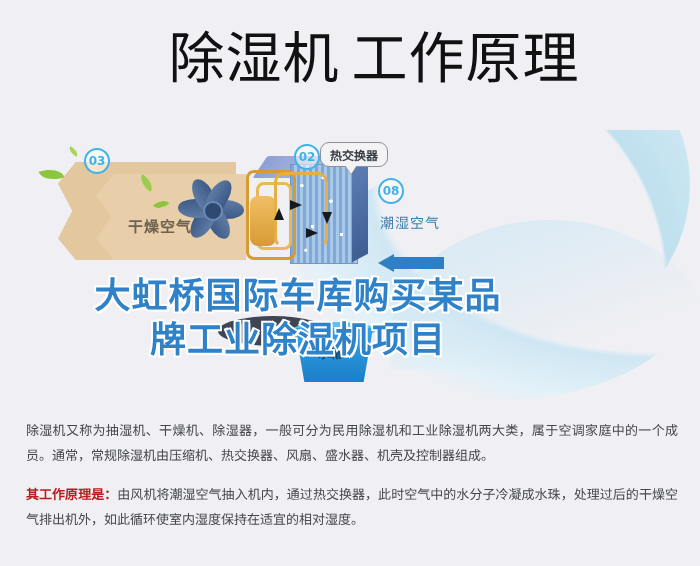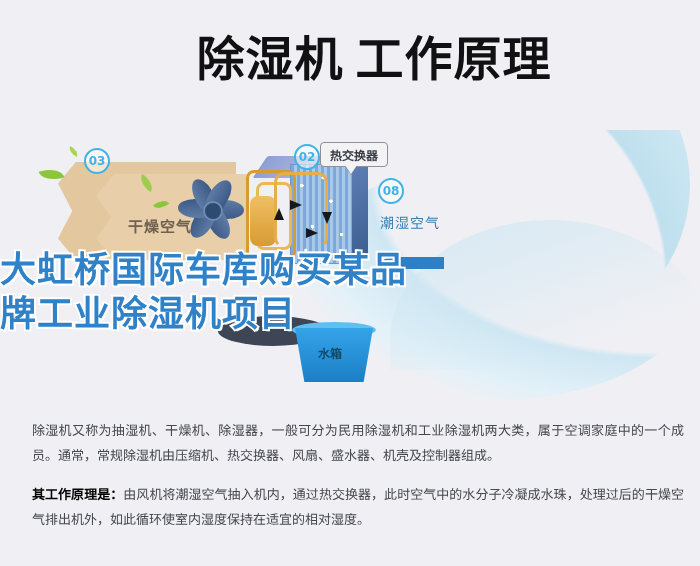--- a/index.html
+++ b/index.html
@@ -12,22 +12,22 @@
   }
   .page{position:relative;width:700px;height:566px;background:#f0f0f4;overflow:hidden;}
 
   
   .title-wrap{
     position:absolute;left:0;top:28px;width:700px;
     text-align:center;
   }
   .title{
     display:inline-block;
-    font-size:48px;line-height:62px;
-    font-weight:bold;
+    font-size:56px;line-height:62px;
+    font-weight:normal;
     color:#111114;
     letter-spacing:1px;
     font-family:"DejaVu Sans","Liberation Sans",sans-serif;
     white-space:nowrap;
     margin-left:48px;
   }
   .title .seg2{margin-left:12px;}
 
   
   .stage{
@@ -173,21 +173,21 @@
     border:2px solid #3fb3e8;color:#3fb3e8;
     font-size:12px;font-weight:bold;line-height:22px;text-align:center;
     font-family:"DejaVu Sans","Liberation Sans",sans-serif;
     background:rgba(255,255,255,.55);
   }
   .badge-03d{left:84px;top:18px;}
   .badge-02d{left:294px;top:14px;}
   .badge-01d{left:378px;top:48px;border-color:#3fb3e8;}
   .bubble{
     position:absolute;left:320px;top:12px;
-    padding:3px 9px;border:1.6px solid #8e9199;border-radius:4px;
+    padding:3px 9px;border:1.6px solid #8e9199;border-radius:9px;
     background:#f3f3f6;color:#3a3d45;font-size:12px;font-weight:bold;
     font-family:"DejaVu Sans","Liberation Sans",sans-serif;white-space:nowrap;
   }
   .bubble:after{
     content:"";position:absolute;left:24px;bottom:-8px;
     width:0;height:0;border-left:6px solid transparent;border-right:6px solid transparent;
     border-top:9px solid #f3f3f6;filter:drop-shadow(0 1.5px 0 #8e9199);
   }
   .lbl-moist{
     position:absolute;left:380px;top:82px;
@@ -205,46 +205,46 @@
   .cap-02{left:400px;top:168px;}
   .cap-03{left:398px;top:212px;}
   .cap-badge{
     display:inline-block;width:17px;height:17px;border-radius:50%;
     border:1.6px solid #3fb3e8;color:#3fb3e8;font-size:10px;font-weight:bold;
     line-height:17px;text-align:center;margin-right:5px;vertical-align:1px;
   }
 
   
   .overlay{
-    position:absolute;left:0;top:248px;width:596px;
-    text-align:left;pointer-events:none;
+    position:absolute;left:0;top:274px;width:596px;
+    text-align:center;pointer-events:none;
   }
   .ov-line{
     display:block;
     font-size:36px;line-height:44px;font-weight:bold;
     color:#2f82c8;
     font-family:"DejaVu Sans","Liberation Sans",sans-serif;
     letter-spacing:1px;
     -webkit-text-stroke:3.5px #ffffff;
     paint-order:stroke fill;
     text-shadow:
       0 0 0 #fff,
       2px 2px 0 rgba(255,255,255,.9),
       -2px -2px 0 rgba(255,255,255,.9);
   }
 
   
   .copy{
-    position:absolute;left:32px;top:418px;width:652px;
+    position:absolute;left:26px;top:418px;width:652px;
     font-size:13px;line-height:25px;color:#45474d;
     font-family:"DejaVu Sans","Liberation Sans",sans-serif;
     text-align:justify;
   }
   .copy p{margin:0 0 14px 0;}
-  .copy .lead{font-weight:bold;color:#000000;}
+  .copy .lead{font-weight:bold;color:#b91c1c;}
 </style>
 </head>
 <body>
 
 <div class="page">
 
   <div class="title-wrap">
     <span class="title"><span>除湿机</span><span class="seg2">工作原理</span></span>
   </div>
 

